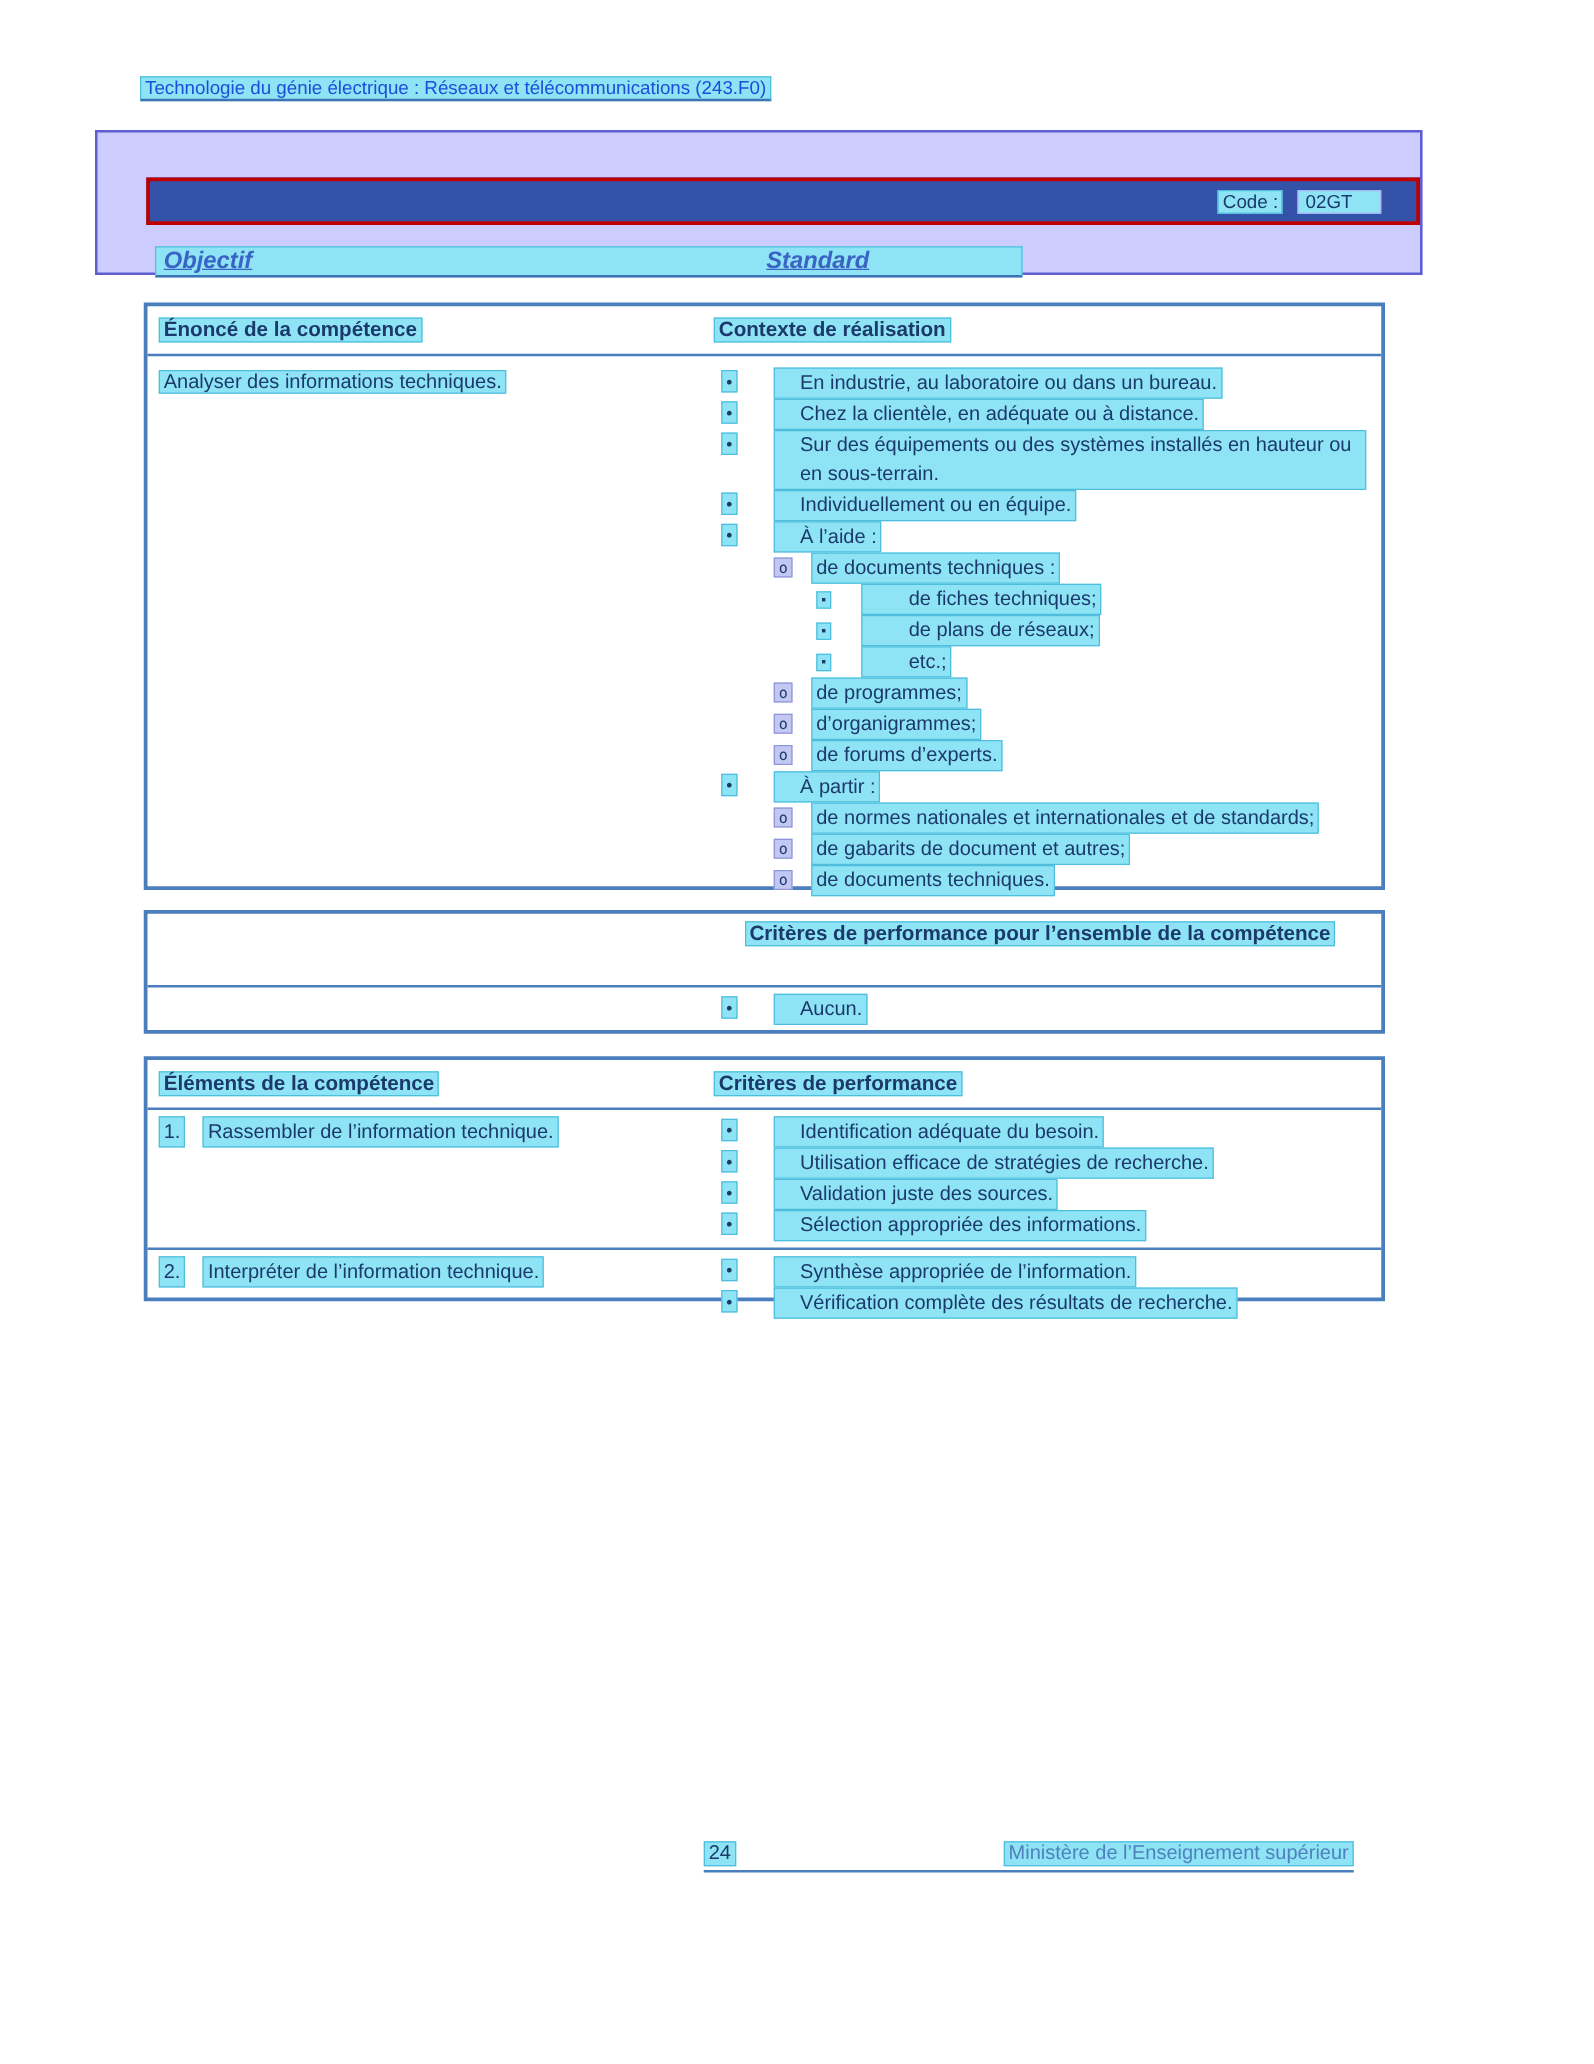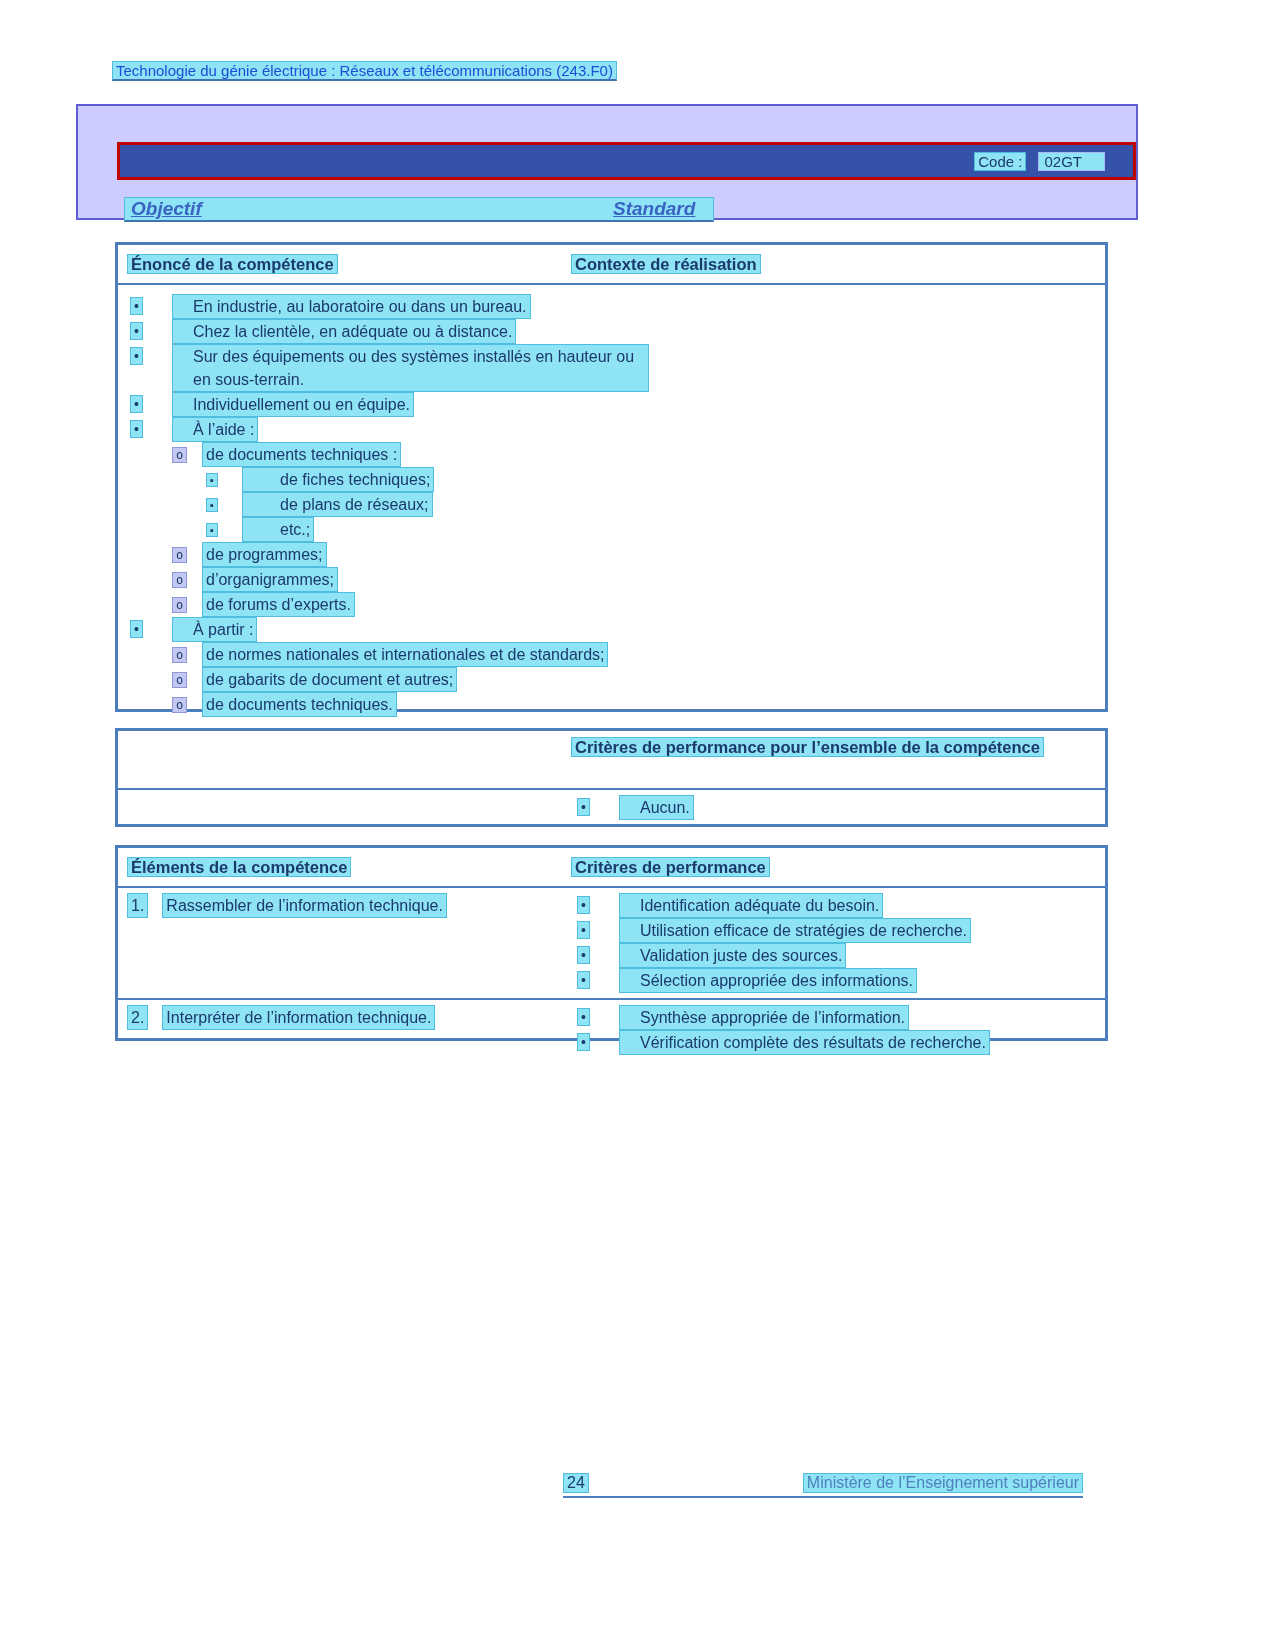--- a/index.html
+++ b/index.html
@@ -27,21 +27,21 @@
     background:#ccccff; border:2px solid #5e5ed2; box-sizing:border-box;
   }
   .banner{
     position:absolute; left:39px; top:36px; width:985px; height:32px;
     background:#3453a8; border:3px solid #c00000; box-sizing:content-box;
     display:flex; align-items:center; justify-content:flex-end;
     gap:12px; padding-right:28px; font-size:15px;
   }
   .code-value{border:1px solid #a9b9f2; padding:0 22px 0 5px;}
   .obj-std{
-    position:absolute; left:46px; top:91px; width:590px; height:25px;
+    position:absolute; left:46px; top:91px; width:694px; height:25px;
     background:#8ee3f5; border:1px solid #4fbede; border-bottom:2px solid #3e74b4;
     box-sizing:border-box;
   }
   .obj-std span{
     position:absolute; top:0; font-style:italic; font-weight:bold; font-size:19px;
     color:#3a63c4; text-decoration:underline;
   }
   .obj-label{left:6px;}
   .std-label{left:488px;}
 
@@ -64,21 +64,21 @@
   .lvl3{padding-left:82px;} .lvl3 .mk{width:36px;}
   .lvl2 .mkg{font-family:"DejaVu Sans Mono",monospace; font-size:12px; background:#c2c8f2; border-color:#8f97d8;}
   .lvl3 .mkg{font-size:11px;}
   .lvl1 .txt{max-width:452px;padding-left:20px;}
   .lvl2 .txt{max-width:412px;}
   .lvl3 .txt{max-width:380px;padding-left:37px;}
 
   .table1{top:242px; height:470px;}
 
   .table2{top:728px; height:99px;}
-  .table2 .row-a{display:flex; min-height:59px; border-bottom:2px solid #4a7ebc; padding:5px 0 22px; box-sizing:border-box;}
+  .table2 .row-a{display:flex; min-height:59px; border-bottom:2px solid #4a7ebc; padding:5px 0 22px; box-sizing:border-box;text-align:center;}
   .table2 .row-a .txt2{max-width:450px; font-weight:bold; font-size:16.5px;}
   .table2 .row-b{display:flex; padding-top:5px;}
 
   .table3{top:845px; height:196px;}
   .erow{display:flex; padding:5px 0;}
   .erow.second{border-top:2px solid #4a7ebc;}
   .erow .c1{display:flex; align-items:flex-start; gap:14px; line-height:23px;}
   .erow .c1 .etxt{max-width:360px;}
 
   
@@ -112,20 +112,23 @@
   <div class="tbl table1">
     <div class="thead">
       <div class="c1">
         <span class="hl b">Énoncé de la compétence</span>
       </div>
       <div class="c2">
         <span class="hl b">Contexte de réalisation</span>
       </div>
     </div>
     <div class="tbody">
+      <div class="c1">
+        <span class="hl">Analyser des informations techniques.</span>
+      </div>
       <div class="c2">
         <div class="li lvl1">
           <span class="mk"><span class="hl mkg">•</span></span>
           <span class="hl txt">En industrie, au laboratoire ou dans un bureau.</span>
         </div>
         <div class="li lvl1">
           <span class="mk"><span class="hl mkg">•</span></span>
           <span class="hl txt">Chez la clientèle, en adéquate ou à distance.</span>
         </div>
         <div class="li lvl1">

